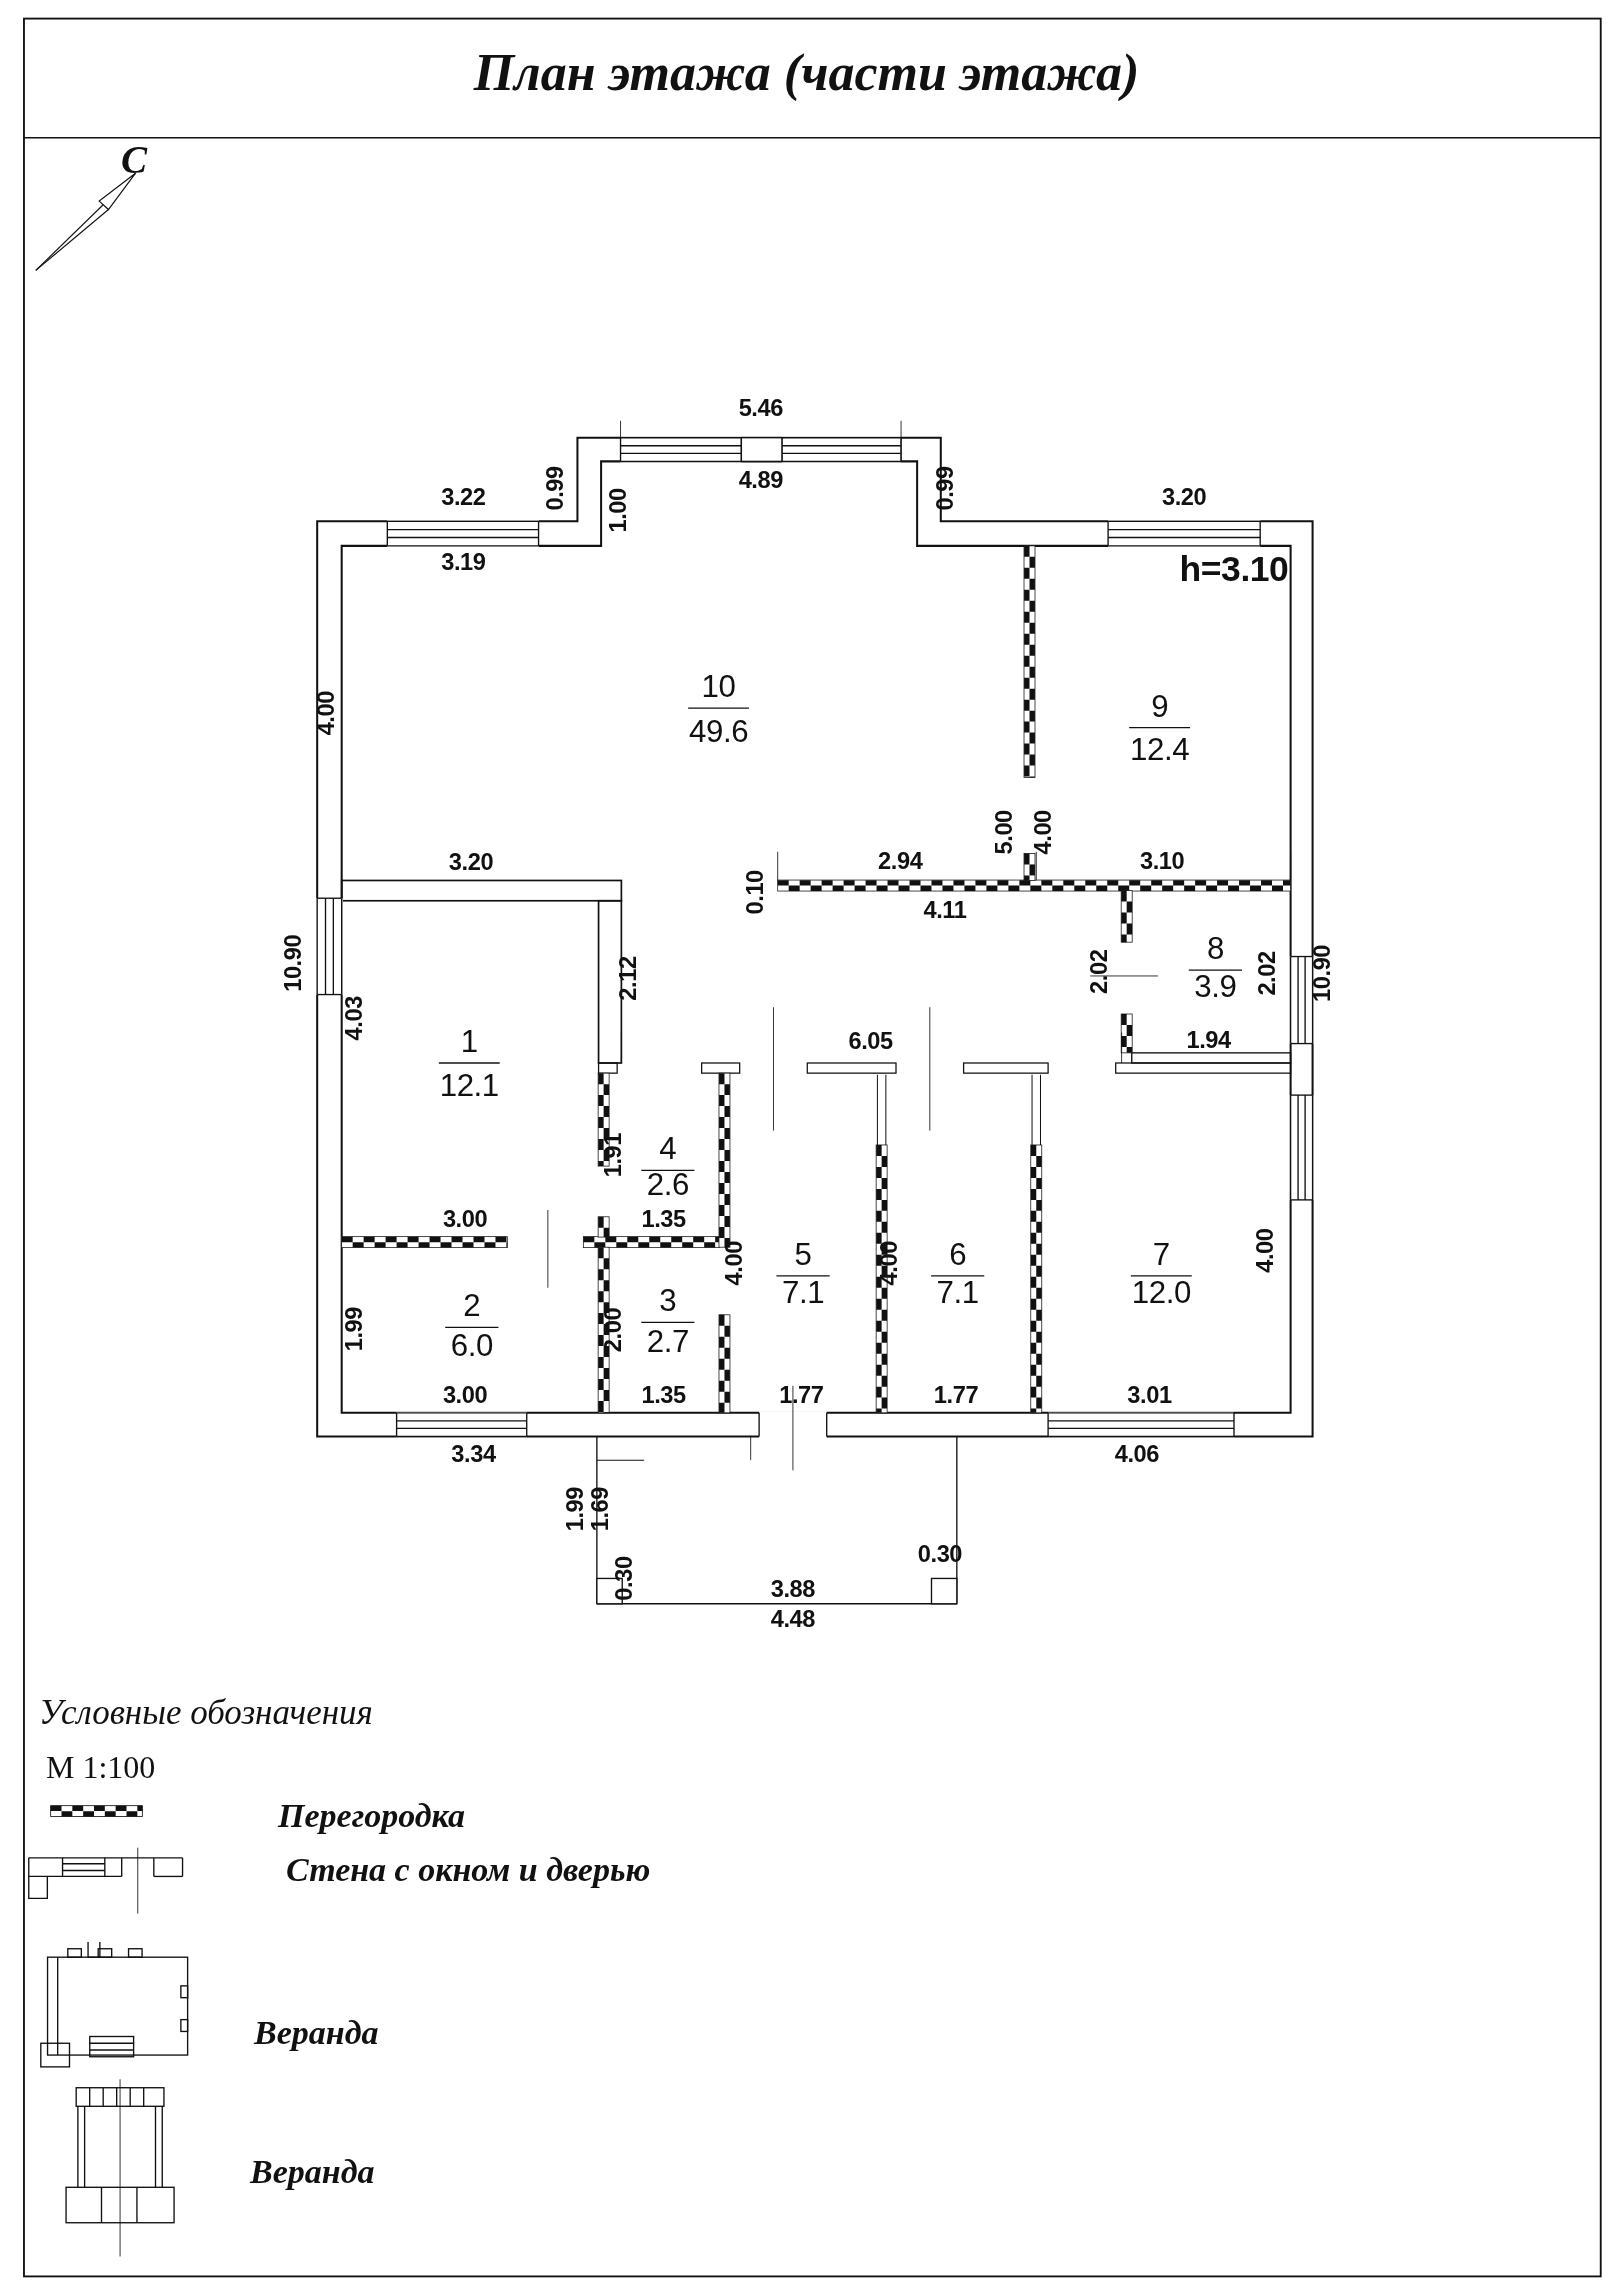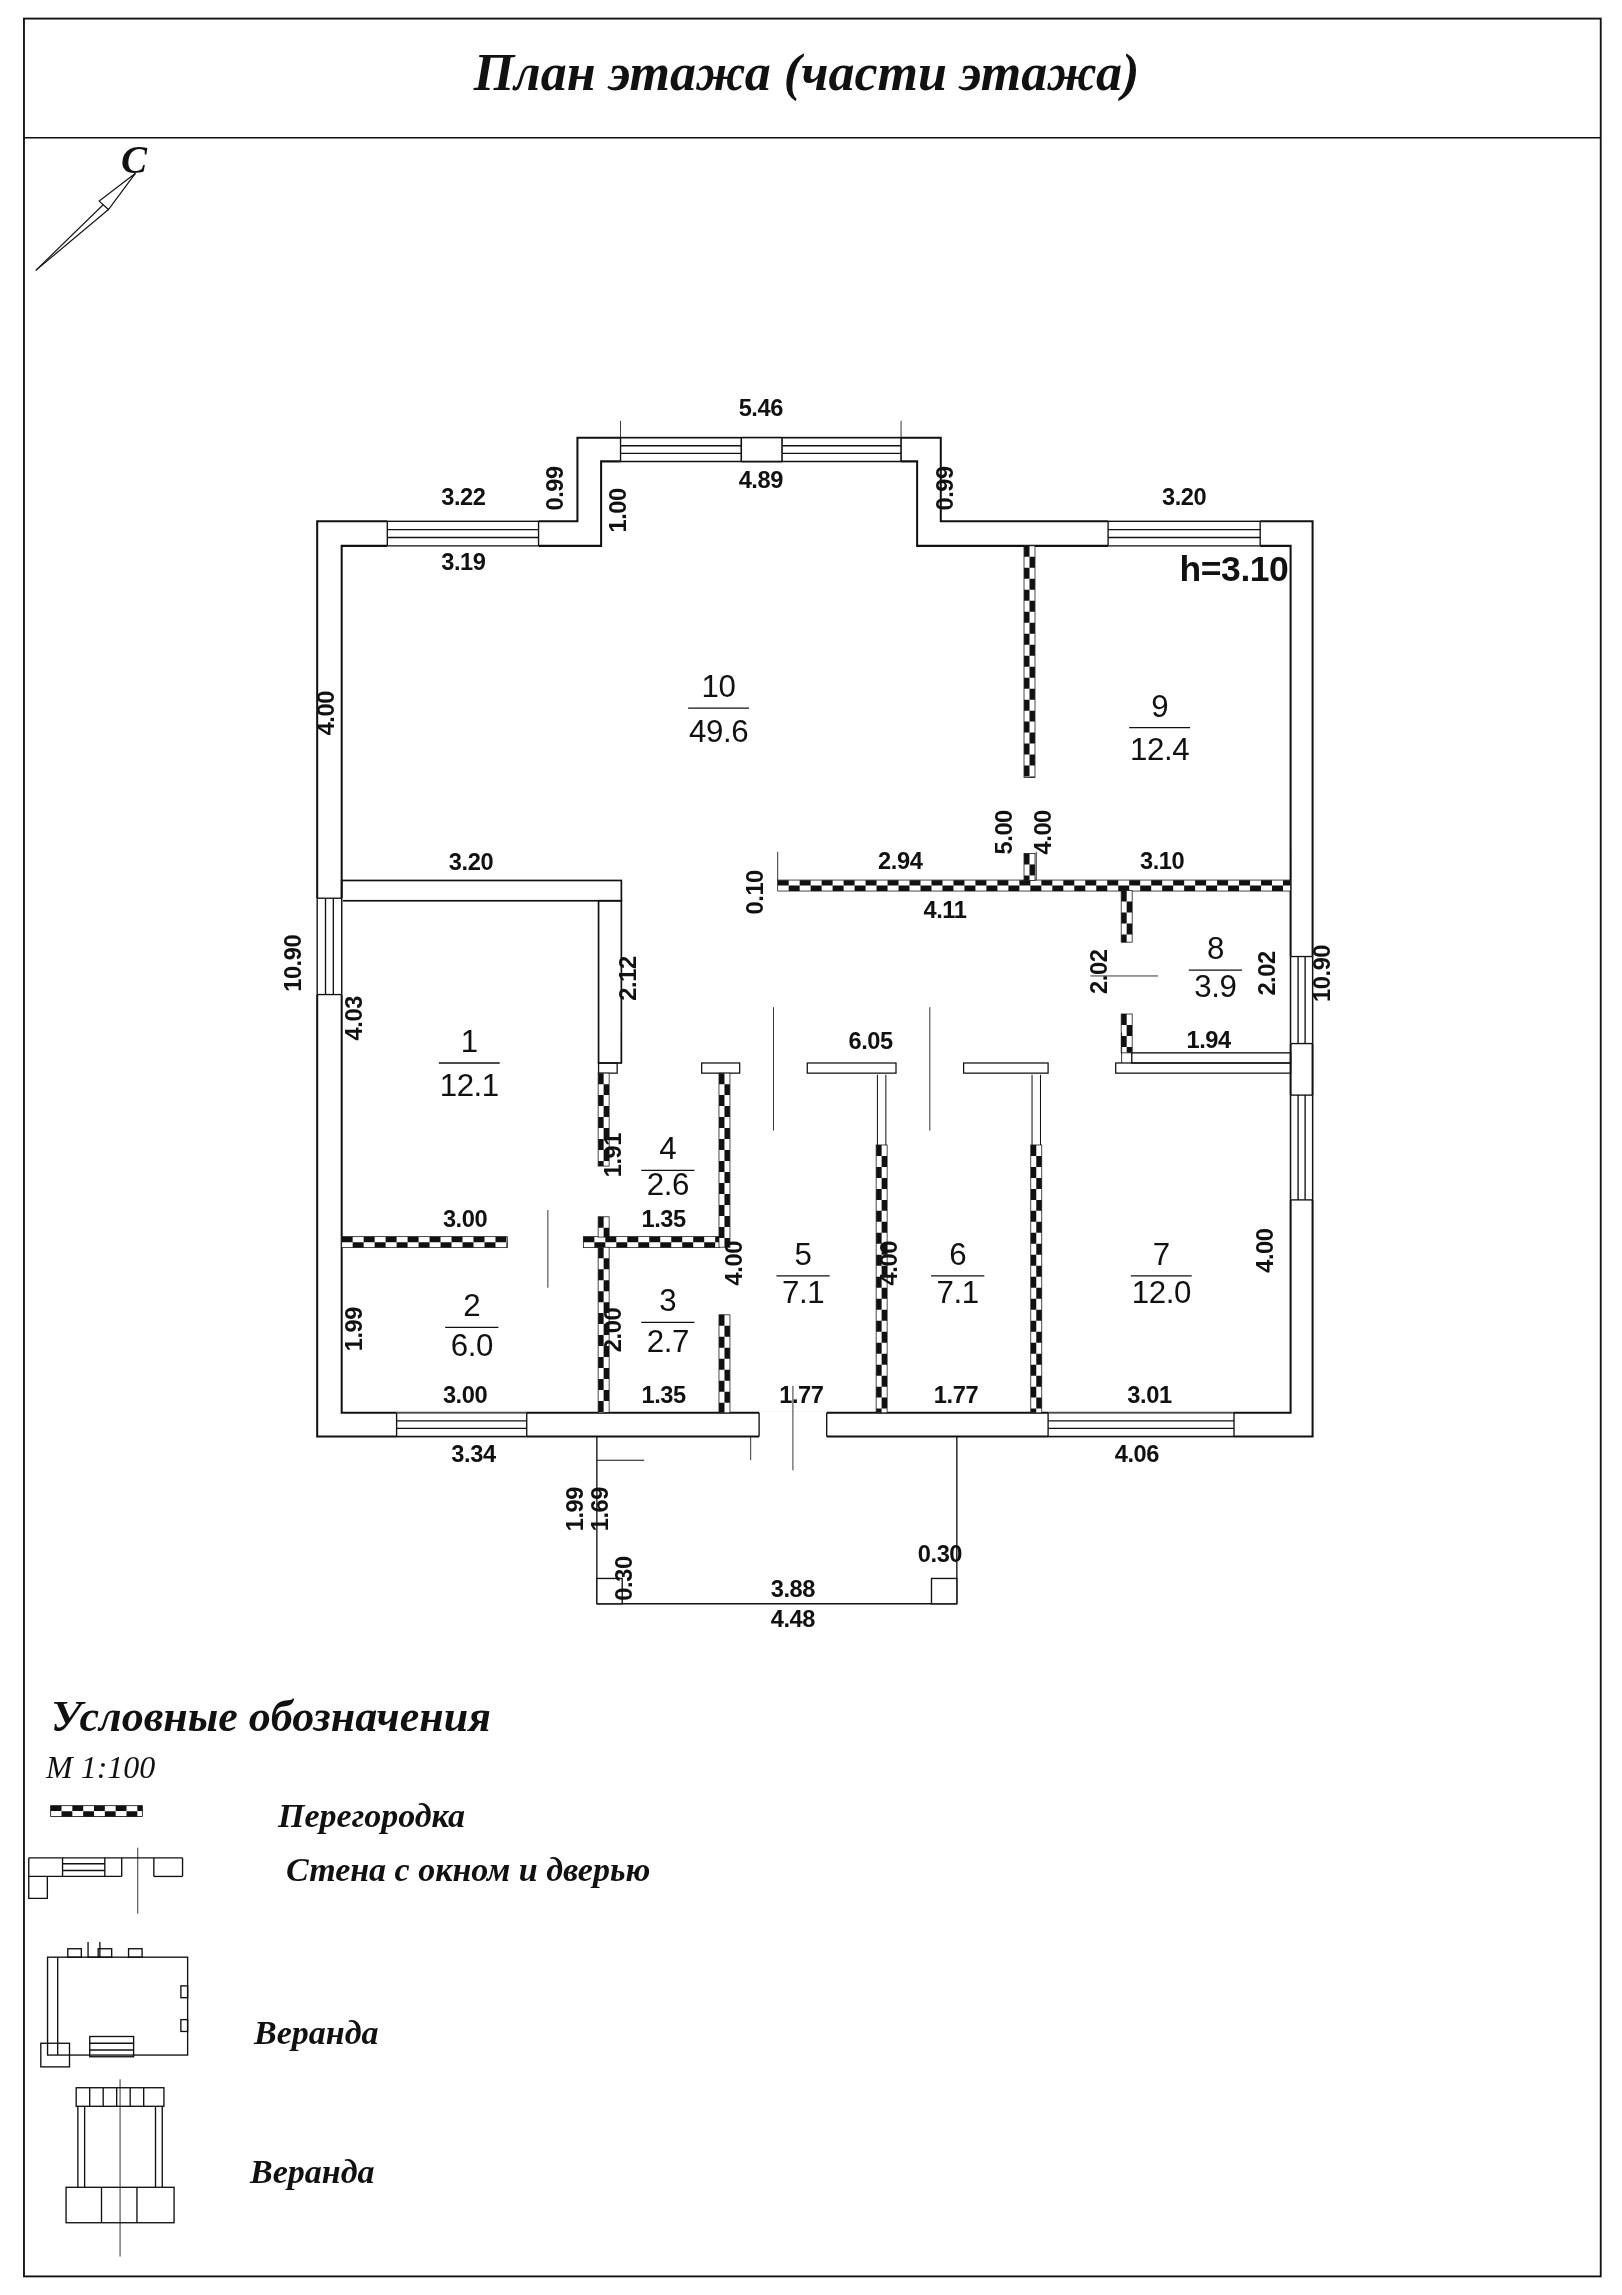--- a/index.html
+++ b/index.html
@@ -3,22 +3,22 @@
 <meta charset="utf-8">
 <style>
   html,body{margin:0;padding:0;background:#e8e8e8;}
   .page{position:relative;width:1623px;height:2295px;background:#fff;color:#111;
         font-family:"Liberation Serif",serif;overflow:hidden;}
   .page svg.plan{position:absolute;left:0;top:0;}
   .t-abs{position:absolute;white-space:nowrap;line-height:1;}
   .title{left:0;width:1613px;top:47px;text-align:center;font-size:52px;font-style:italic;font-weight:700;}
   .subtitle{left:516px;width:507px;top:201px;text-align:center;font-size:51px;font-style:italic;}
   .north{left:121px;top:140px;font-size:39px;font-style:italic;font-weight:700;}
-  .lg-title{left:51px;top:1695px;font-size:44px;font-style:italic;font-weight:700;}
-  .lg-scale{left:46px;top:1751px;font-size:32px;font-style:italic;text-align:right;}
+  .lg-title{left:39px;top:1695px;font-size:35px;font-style:italic;font-weight:400;}
+  .lg-scale{left:46px;top:1751px;font-size:32px;text-align:right;}
   .lg-label{font-size:34px;font-style:italic;font-weight:700;}
   .sym{position:absolute;}
 </style>
 </head>
 <body>
 
 <div class="page">
 
   <svg class="plan" id="plan-svg" width="1623" height="2295" viewBox="0 0 1920 2716">
       <rect x="28" y="22" width="1866" height="2672" fill="none" stroke="#111111" stroke-width="2.2"></rect>

